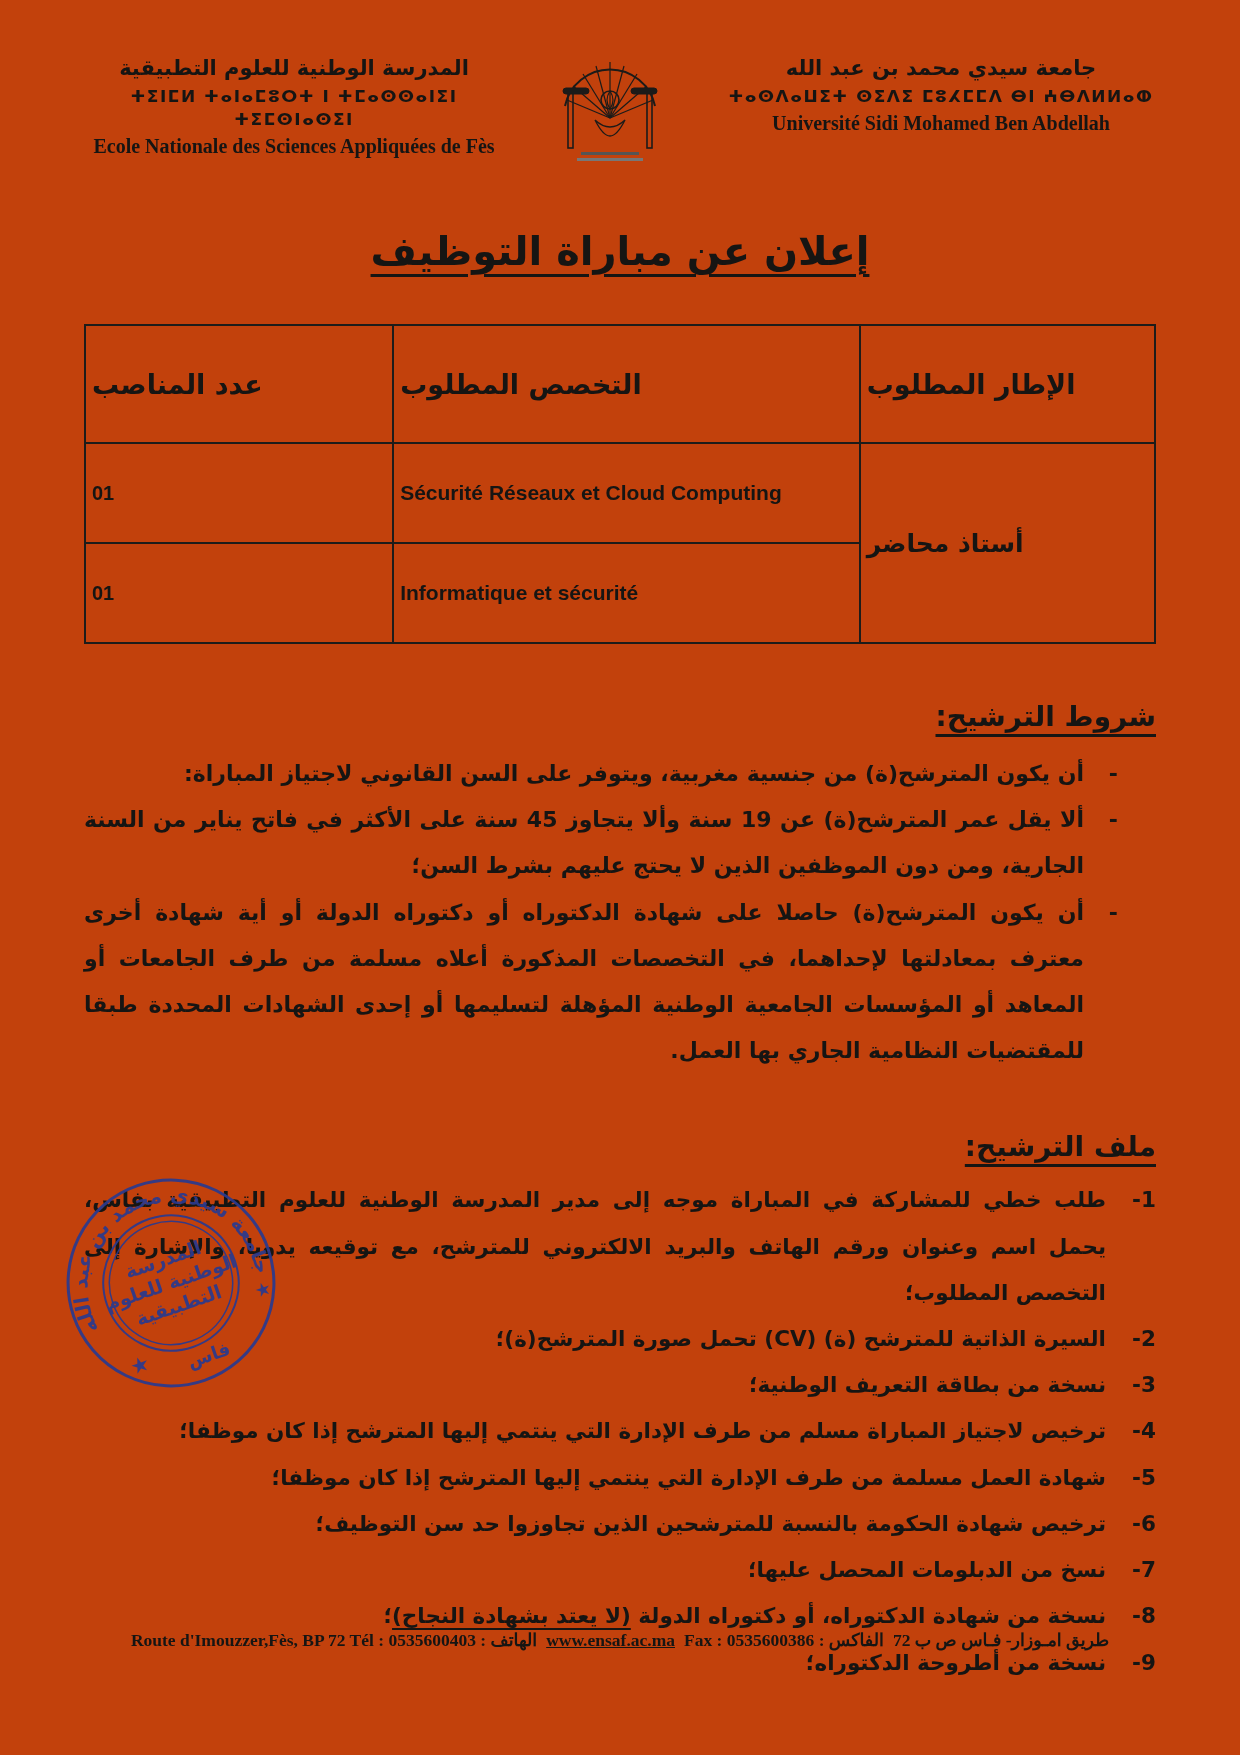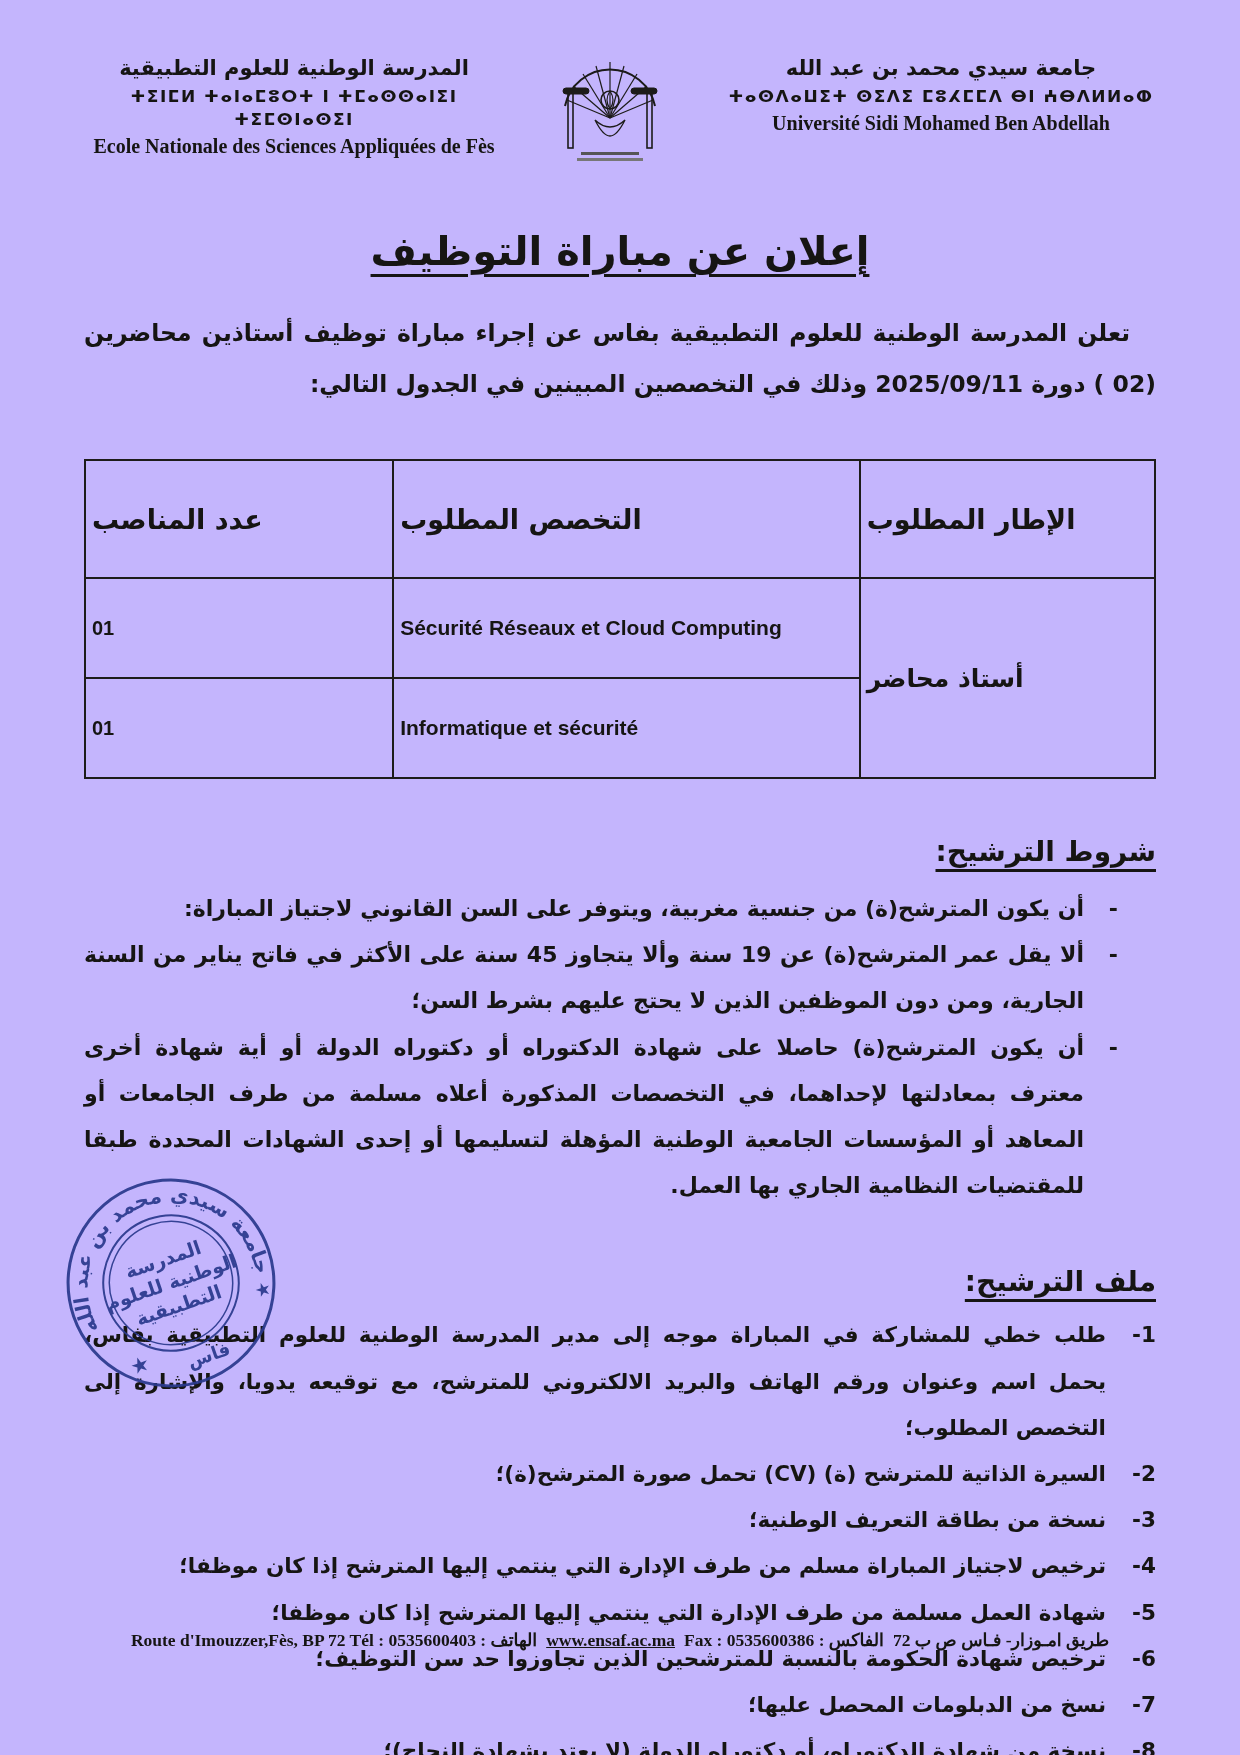--- a/index.html
+++ b/index.html
@@ -1,18 +1,18 @@
 <!DOCTYPE html>
 <html lang="ar"><head>
 <meta charset="utf-8">
 <style>
   html,body{margin:0;padding:0;background:#d9d9d6;}
   .page{
     position:relative;width:1240px;height:1755px;margin:0 auto;
-    background:#c4b5fd;color:#161513;overflow:hidden;
+    background:#c2410c;color:#161513;overflow:hidden;
     font-family:"DejaVu Sans", sans-serif;
   }
   
   .hdr{display:flex;direction:ltr;justify-content:space-between;align-items:flex-start;
        padding:54px 64px 0 74px;}
   .hdr-block{text-align:center;line-height:1.35;}
   .hdr-block.left{width:440px;}
   .hdr-block.right{width:470px;}
   .ar-line{font-size:21px;font-weight:700;direction:rtl;}
   .tif-line{font-size:17px;font-weight:700;letter-spacing:1.5px;margin-top:3px;}
@@ -101,21 +101,20 @@
       <div class="ar-line">جامعة سيدي محمد بن عبد الله</div>
       <div class="tif-line">ⵜⴰⵙⴷⴰⵡⵉⵜ ⵙⵉⴷⵉ ⵎⵓⵃⵎⵎⴷ ⴱⵏ ⵄⴱⴷⵍⵍⴰⵀ</div>
       <div class="fr-line">Université Sidi Mohamed Ben Abdellah</div>
     </div>
   </div>
 
   <div class="doc-title">إعلان عن مباراة التوظيف</div>
 
   <div class="content">
 
-    <p class="intro">تعلن المدرسة الوطنية للعلوم التطبيقية بفاس عن إجراء مباراة توظيف أستاذين محاضرين (02 ) دورة 2025/09/11 وذلك في التخصصين المبينين في الجدول التالي:</p>
 
     <table class="positions">
       <colgroup>
           <col class="c-cadre">
           <col class="c-spec">
           <col class="c-num">
         </colgroup>
       <tbody>
           <tr>
         <th class="h-ar">الإطار المطلوب</th>

